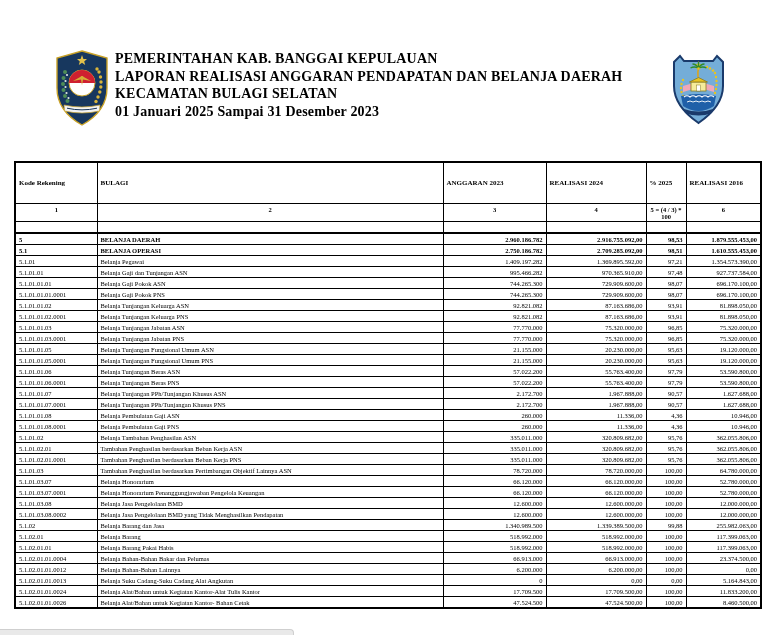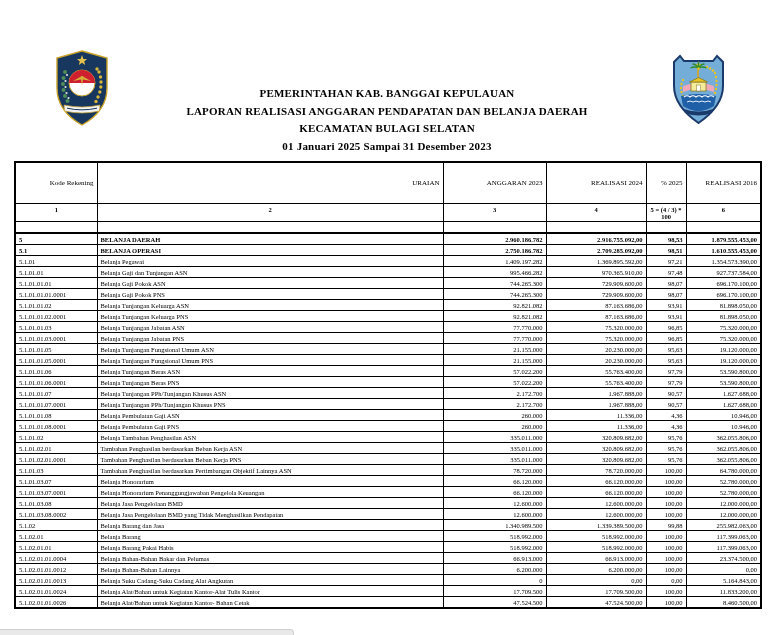--- a/index.html
+++ b/index.html
@@ -7,41 +7,40 @@
     width:774px;height:635px;
     background:#ffffff;
     overflow:hidden;
     position:relative;
     font-family:"Liberation Serif","DejaVu Serif",serif;
     color:#000;
   }
   
   .letterhead{
     position:absolute;top:50px;left:115px;right:115px;
-    text-align:center;font-weight:bold;font-size:11px;
+    text-align:left;font-weight:bold;font-size:14px;
     letter-spacing:.2px;
-    margin-top:35px;
   }
   .letterhead .hline{height:17.5px;line-height:17.5px;white-space:nowrap;}
   .logo{position:absolute;}
   .logo-left{left:55px;top:50px;width:54px;height:76px;}
   .logo-right{left:671px;top:54px;width:55px;height:71px;}
   
   .report-table{
     position:absolute;left:14px;top:161px;width:746px;
     border-collapse:collapse;table-layout:fixed;
     border:2px solid #000;
   }
   .report-table th,.report-table td{
     border:1px solid #000;
     padding:0 3px;
     overflow:hidden;
     font-size:6.5px;
   }
-  .hdr-row th{height:40px;font-size:7px;font-weight:normal;text-align:right;vertical-align:middle;}
+  .hdr-row th{height:40px;font-size:7px;font-weight:bold;text-align:left;vertical-align:middle;}
   .num-row td{height:15px;font-size:6.5px;font-weight:bold;text-align:center;vertical-align:top;line-height:1.15;padding-top:2px;}
   .spacer-row td{height:10px;}
   .body-row td{height:10px;white-space:nowrap;}
   .body-row:first-child td{border-top:2px solid #000;}
   td.c-code{text-align:left;}
   td.c-uraian{text-align:left;}
   td.c-num{text-align:right;}
   tr.bold td{font-weight:bold;}
   
   .status-bubble{
@@ -155,21 +154,21 @@
     <col style="width:82px">
       <col style="width:346px">
       <col style="width:103px">
     <col style="width:100px">
       <col style="width:40px">
       <col style="width:75px">
   </colgroup>
   <thead>
     <tr class="hdr-row">
       <th>Kode Rekening</th>
-      <th>URAIAN</th>
+      <th>BULAGI</th>
       <th>ANGGARAN 2023</th>
       <th>REALISASI 2024</th>
       <th>% 2025</th>
       <th>REALISASI 2016</th>
     </tr>
     <tr class="num-row">
       <td>1</td>
       <td>2</td>
       <td>3</td>
       <td>4</td>

